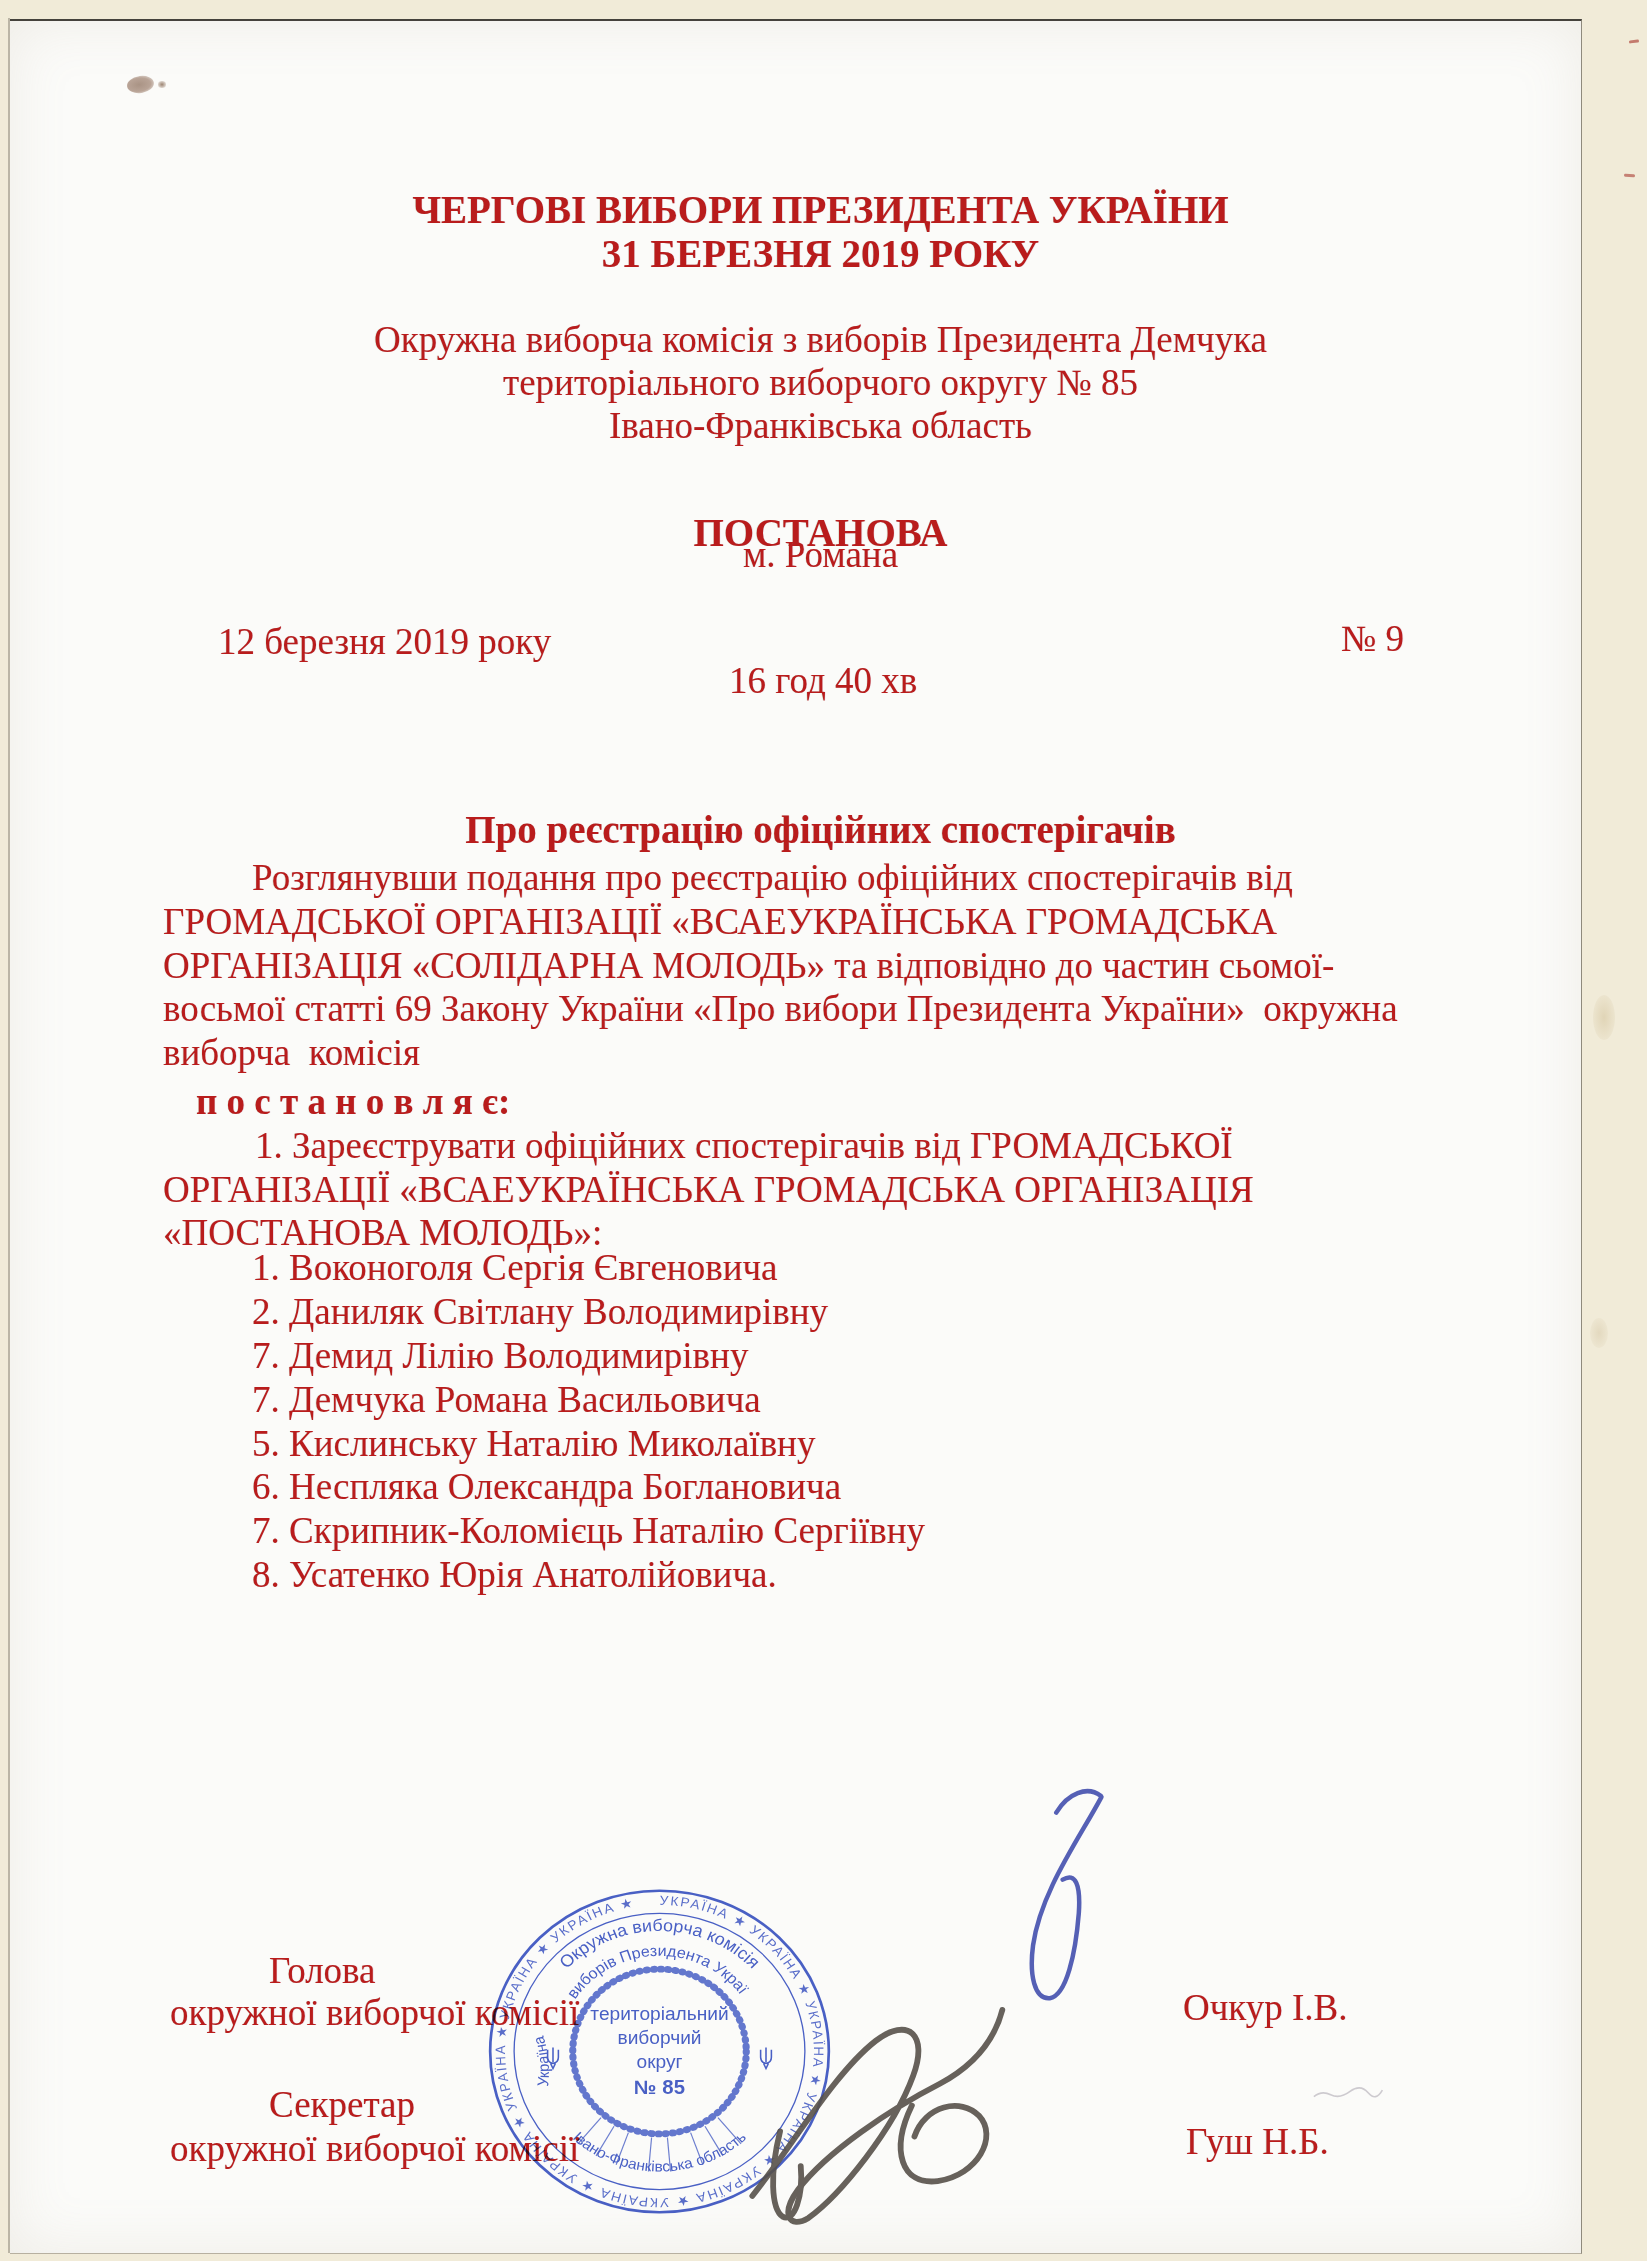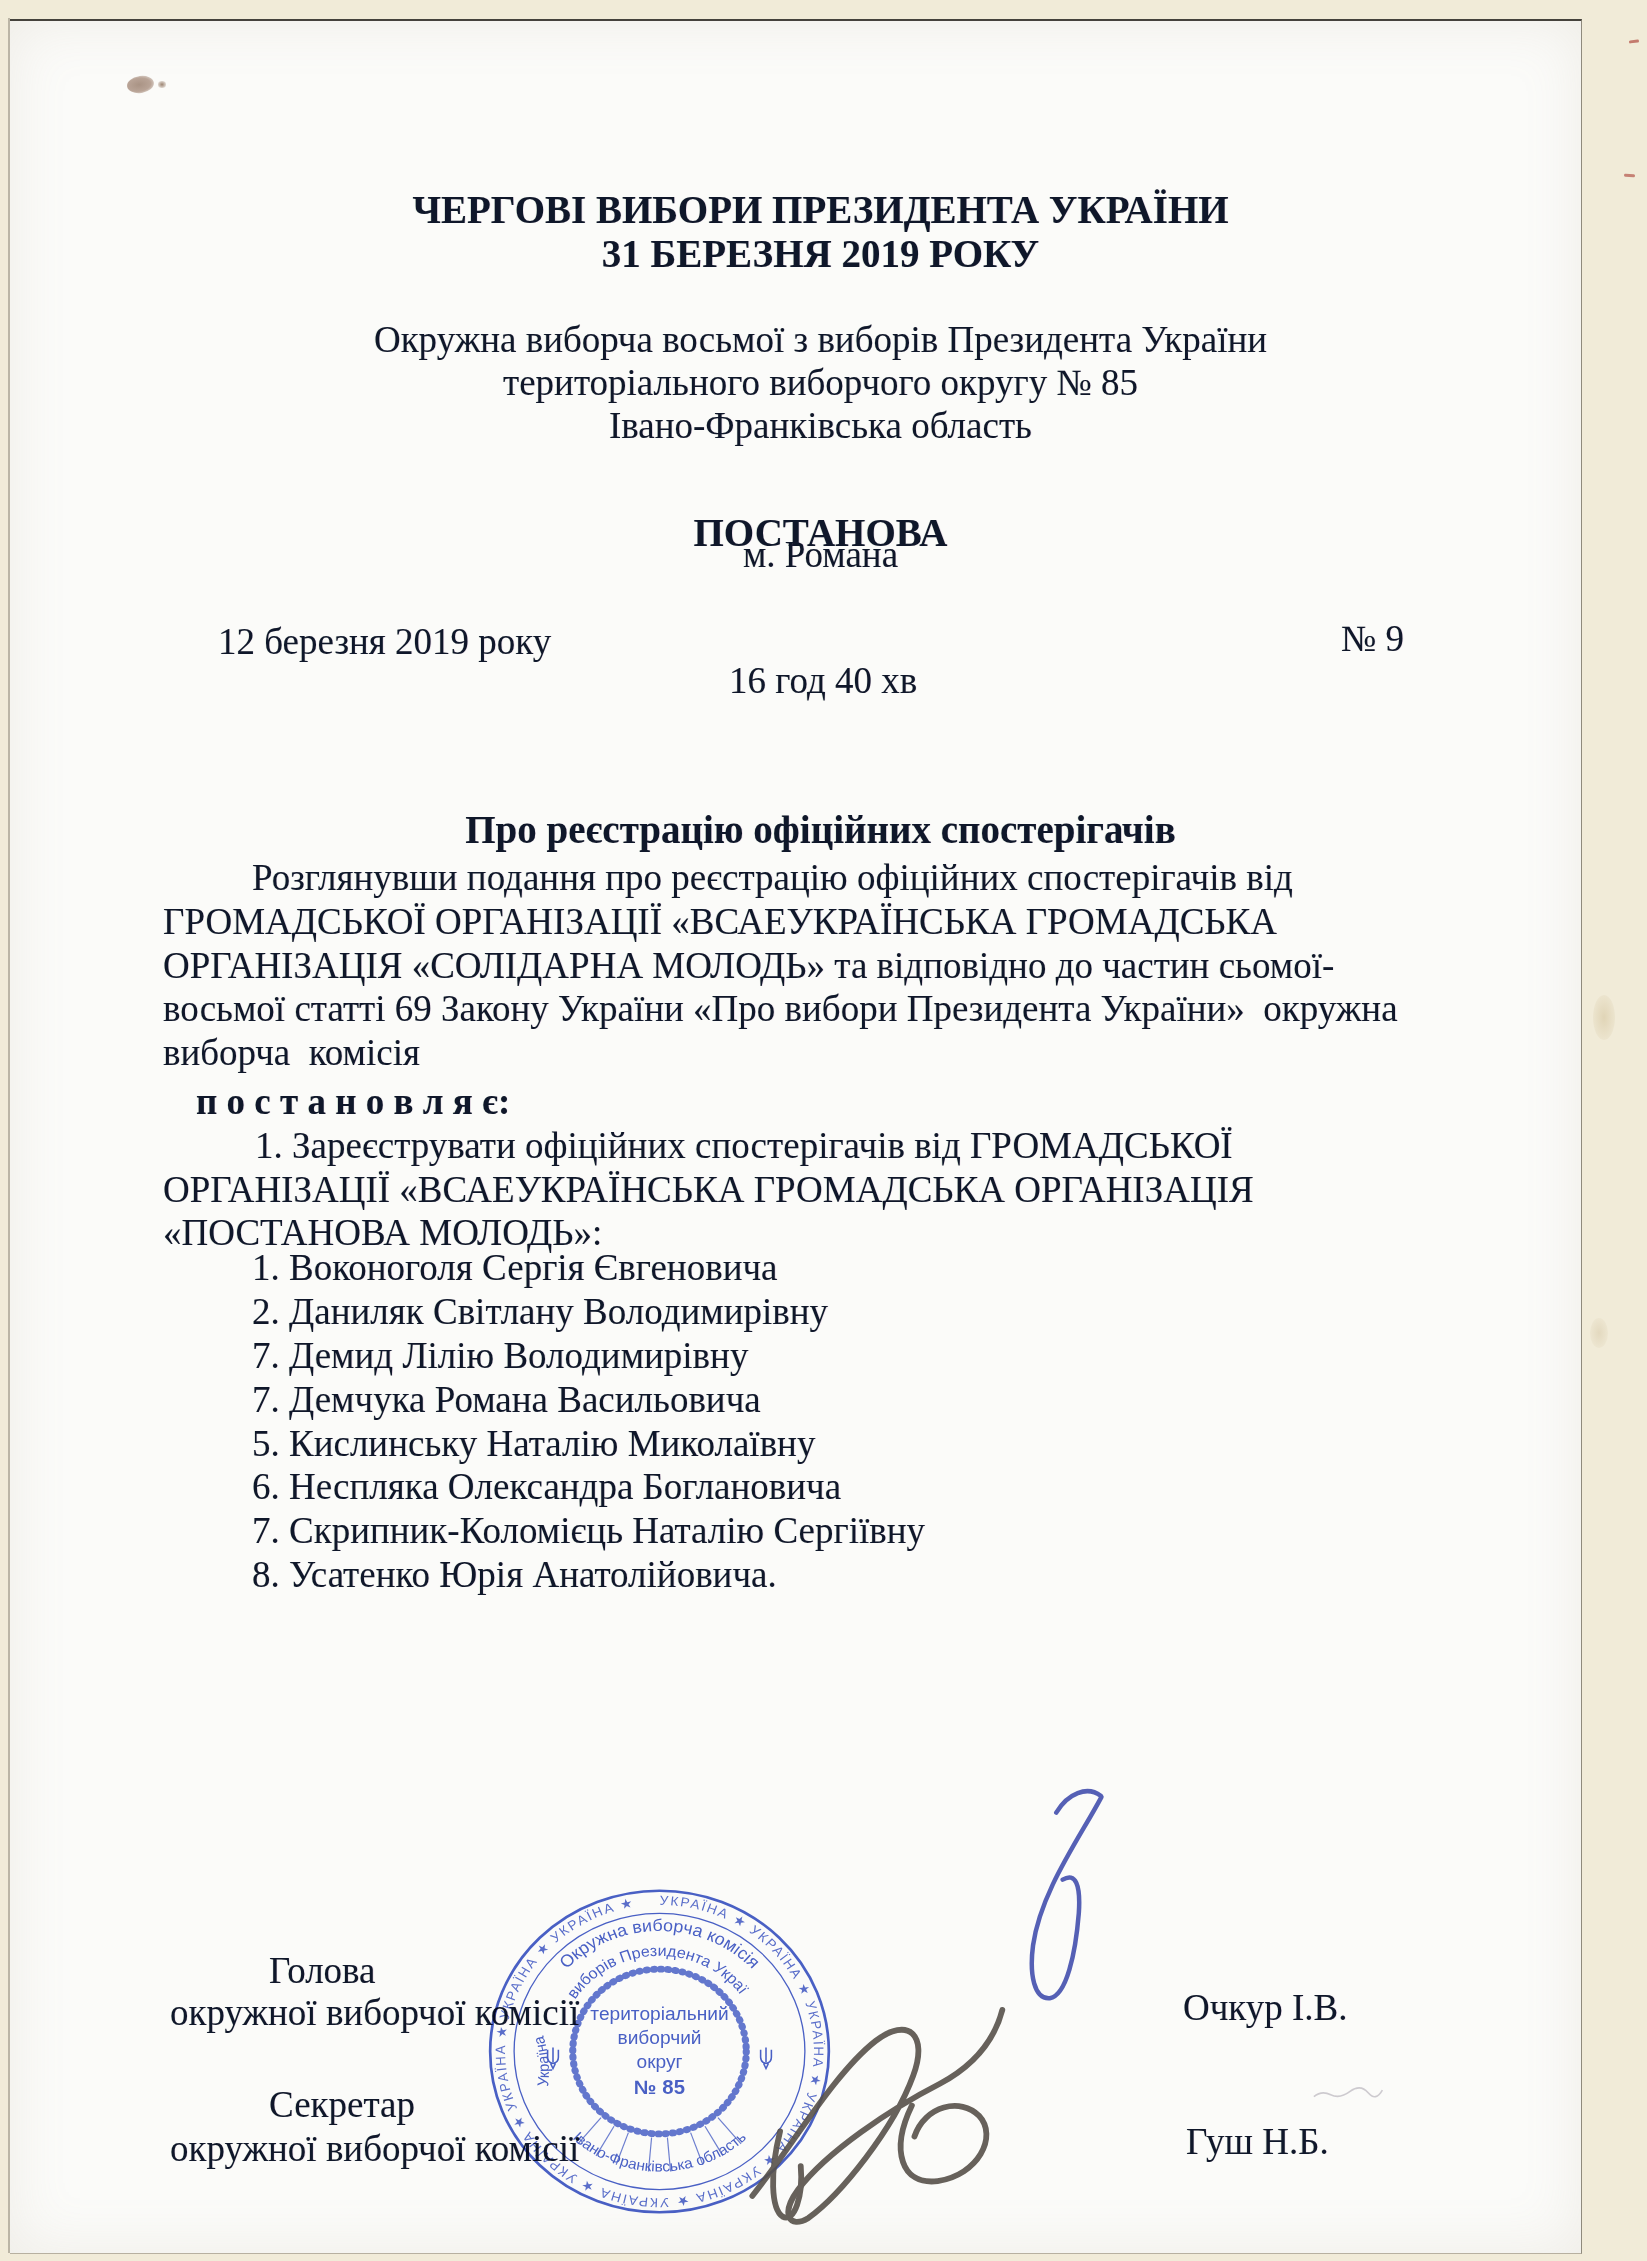--- a/index.html
+++ b/index.html
@@ -9,21 +9,21 @@
     position:absolute;left:10.3px;top:19.4px;width:1571px;height:2232px;
     background:#fbfbf9;
     border-top:2.6px solid #45423c;
     border-right:1.3px solid #8f8a7d;
     border-bottom:1.3px solid #b7b0a0;
     box-shadow:inset 0 0 58px rgba(160,150,120,.14);
   }
   .left-edge{position:absolute;left:7.8px;top:18px;width:1.9px;height:2235px;background:#7a7468;opacity:.45;}
 
   .t{
-    position:absolute;white-space:pre;color:#0f172a;font-size:37px;line-height:1.1;
+    position:absolute;white-space:pre;color:#b91c1c;font-size:37px;line-height:1.1;
     text-shadow:0.6px 0 0 rgba(150,60,150,.16), -0.6px 0 0 rgba(60,140,60,.16);
   }
   .center{left:0;width:1641px;text-align:center;}
   .b{font-weight:bold;}
   .h{font-size:39px;}
 
   .smudge{position:absolute;left:127px;top:76px;width:27px;height:17.4px;border-radius:50%;
     background:radial-gradient(ellipse at 45% 50%, #9b8170 0%, #ad9485 55%, rgba(173,148,133,0) 100%);
     transform:rotate(-8deg);opacity:.85;}
   .smudge2{position:absolute;left:158px;top:81px;width:7.8px;height:6.5px;border-radius:50%;
@@ -54,21 +54,21 @@
 <div class="smudge"></div>
 <div class="smudge2"></div>
 <div class="red-dash1"></div>
 <div class="red-dash2"></div>
 <div class="beige1"></div>
 <div class="beige2"></div>
 
 <div class="t center b h" style="top:189px">ЧЕРГОВІ ВИБОРИ ПРЕЗИДЕНТА УКРАЇНИ</div>
 <div class="t center b h" style="top:233px">31 БЕРЕЗНЯ 2019 РОКУ</div>
 
-<div class="t center" style="top:320px">Окружна виборча восьмої з виборів Президента України</div>
+<div class="t center" style="top:320px">Окружна виборча комісія з виборів Президента Демчука</div>
 <div class="t center" style="top:363px">територіального виборчого округу № 85</div>
 <div class="t center" style="top:406px">Івано-Франківська область</div>
 
 <div class="t center b h" style="top:512px">ПОСТАНОВА</div>
 <div class="t center" style="top:535px">м. Романа</div>
 
 <div class="t" style="left:218px;top:622px">12 березня 2019 року</div>
 <div class="t" style="left:1341px;top:619px">№ 9</div>
 <div class="t" style="left:729px;top:661px">16 год 40 хв</div>
 

